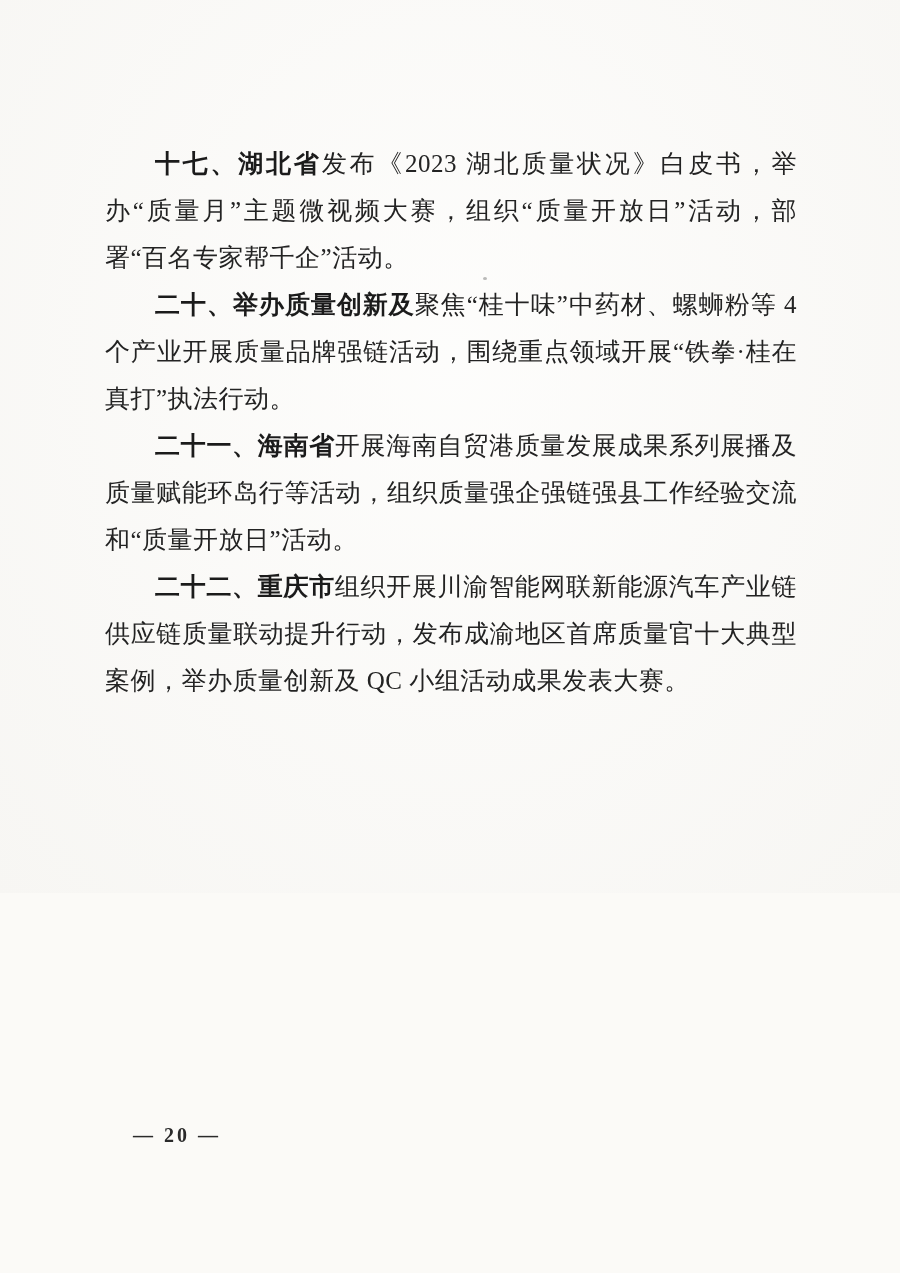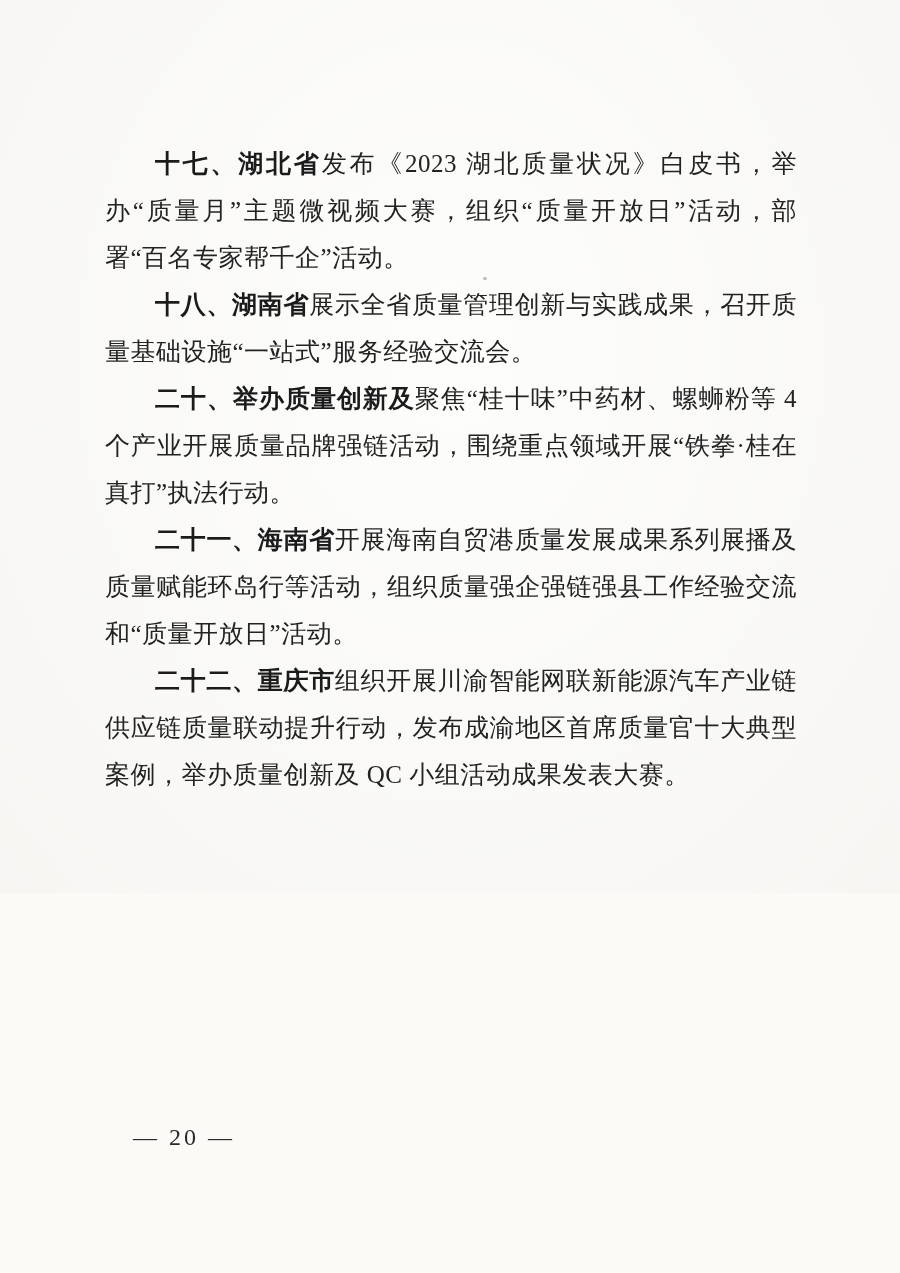--- a/index.html
+++ b/index.html
@@ -40,45 +40,45 @@
     word-break: break-all;
   }
   .para .lead {
     font-weight: 700;
     color: #1b1b1b;
   }
   .footer {
     position: absolute;
     top: 1124px;
     left: 133px;
-    font-size: 24px;
+    font-size: 20px;
     letter-spacing: 3px;
     color: #2a2a2a;
     font-family: "Liberation Serif", "DejaVu Serif", serif;
+    font-weight: bold;
   }
   .speck {
     position: absolute;
     top: 277px;
     left: 483px;
     width: 4px;
     height: 3px;
     background: rgba(60,60,60,0.35);
     border-radius: 50%;
   }
 </style>
 </head>
 <body>
 
 <div class="page">
 
   <div class="content">
 
     <p class="para"><span class="lead">十七、湖北省</span><span>发布《2023 湖北质量状况》白皮书，举办“质量月”主题微视频大赛，组织“质量开放日”活动，部署“百名专家帮千企”活动。</span></p>
 
-    <p class="para"><span class="lead">十八、湖南省</span><span>展示全省质量管理创新与实践成果，召开质量基础设施“一站式”服务经验交流会。</span></p>
 
 
     <p class="para"><span class="lead">二十、举办质量创新及</span><span>聚焦“桂十味”中药材、螺蛳粉等 4 个产业开展质量品牌强链活动，围绕重点领域开展“铁拳·桂在真打”执法行动。</span></p>
 
     <p class="para"><span class="lead">二十一、海南省</span><span>开展海南自贸港质量发展成果系列展播及质量赋能环岛行等活动，组织质量强企强链强县工作经验交流和“质量开放日”活动。</span></p>
 
     <p class="para"><span class="lead">二十二、重庆市</span><span>组织开展川渝智能网联新能源汽车产业链供应链质量联动提升行动，发布成渝地区首席质量官十大典型案例，举办质量创新及 QC 小组活动成果发表大赛。</span></p>
 
 
 

